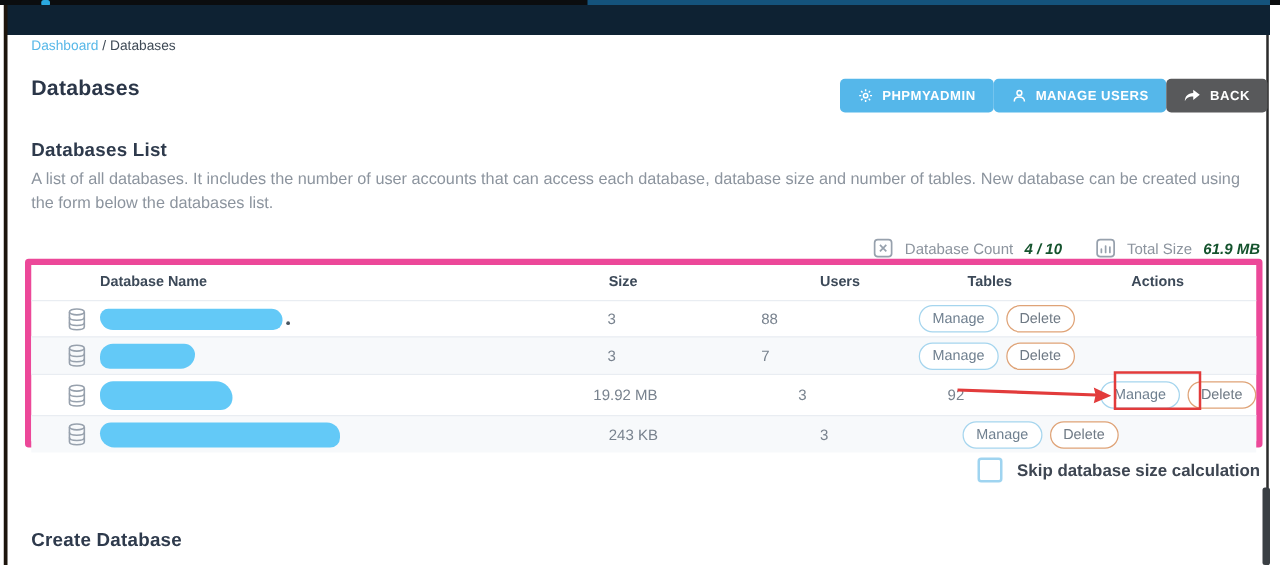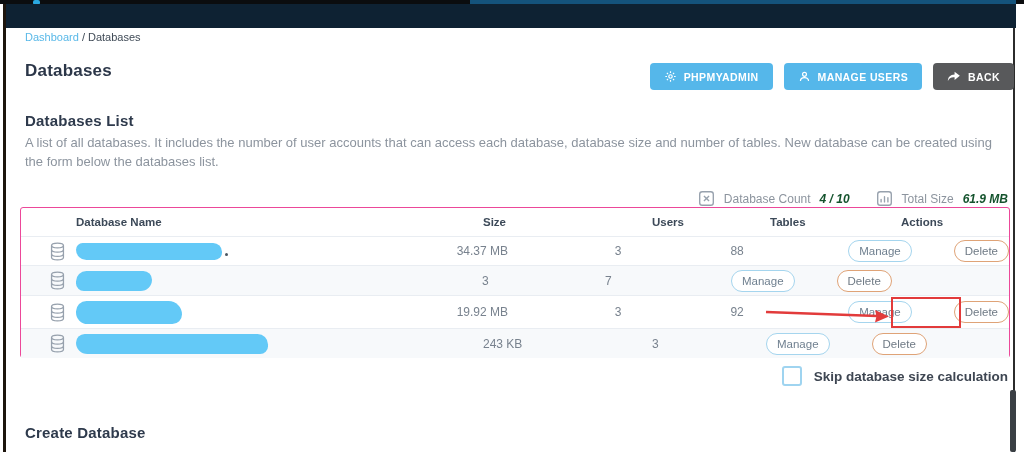--- a/index.html
+++ b/index.html
@@ -18,21 +18,21 @@
   .frame-right { position:absolute; left:1013px; top:28px; width:2px; height:424px; background:#2b2b2b; }
   .scroll-thumb { position:absolute; left:1010px; top:390px; width:6px; height:62px; background:#3a3f44; border-radius:2px; }
 
   
   .breadcrumb { position:absolute; left:25px; top:31px; font-size:11px; }
   .breadcrumb .link { color:#58b8e8; cursor:pointer; }
   .breadcrumb .rest { color:#3f4a56; }
 
   
   .page-title { position:absolute; left:25px; top:61px; font-size:17px; font-weight:700; color:#2b3648; letter-spacing:.2px; }
-  .header-buttons { position:absolute; right:10px; top:63px; display:flex; gap:11px; }
+  .header-buttons { position:absolute; right:10px; top:63px; display:flex; gap:0; }
   .hbtn {
     height:27px; display:flex; align-items:center; gap:7px; padding:0 14px;
     border:none; border-radius:4px; color:#ffffff; font-family:inherit;
     font-size:10.5px; font-weight:800; letter-spacing:.4px; cursor:pointer;
   }
   .hbtn.blue { background:#55b7ea; }
   .hbtn.gray { background:#58595b; }
   .hbtn svg { display:block; }
 
   
@@ -48,21 +48,21 @@
     position:absolute; right:16px; top:190px; display:flex; align-items:center; gap:9px;
     font-size:12px; color:#8c949e;
   }
   .stats-row .val { font-weight:800; color:#14532d;font-style:italic; }
   .stats-row .gap { width:8px; }
   .mini-icon { display:block; }
 
   
   .db-table {
     position:absolute; left:20px; top:207px; width:990px; height:151px;
-    border:1px solid #ec4899; border-radius:3px; background:#ffffff;
+    border:5px solid #ec4899; border-radius:3px; background:#ffffff;
   }
   .trow { display:flex; align-items:center; width:100%; }
   .trow.head { height:28px; font-size:11.5px; font-weight:700; color:#3c4958; }
   .trow.body { border-top:1px solid #e9edf2; font-size:12px; color:#78828e; }
   .trow.stripe { background:#f7f9fb; }
   .r0 { height:29px; } .r1 { height:30px; } .r2 { height:33px; } .r3 { height:30px; }
   .col-name   { width:460px; padding-left:55px; display:flex; align-items:center; }
   .col-size   { width:170px; padding-left:2px; }
   .col-users  { width:115px; padding-left:1px; }
   .col-tables { width:135px; padding-left:9px; }
@@ -77,21 +77,21 @@
   .redact.w1 { width:76px;  height:20px; border-radius:12px 10px 13px 9px; }
   .redact.w2 { width:106px; height:23px; border-radius:11px 14px 10px 12px; }
   .redact.w3 { width:192px; height:20px; border-radius:10px 12px 9px 13px; }
   .redact-dot { width:3px; height:3px; background:#4a5560; border-radius:50%; margin-left:3px; align-self:flex-end; margin-bottom:4px; }
 
   .abtn {
     background:#ffffff; font-family:inherit; font-size:11.5px; cursor:pointer;
     height:22px; padding:0 10px; border-radius:11px;
   }
   .abtn.manage { border:1px solid #a5d5ee; color:#708090; }
-  .abtn.delete { border:1px solid #dfa377; color:#6f7a85;margin-left:36px; }
+  .abtn.delete { border:1px solid #dfa377; color:#6f7a85; }
 
   
   .anno-rect {
     position:absolute; left:891px; top:297px; width:70px; height:31px;
     border:2px solid #e23b3b; pointer-events:none;
   }
   .anno-arrow { position:absolute; left:760px; top:300px; pointer-events:none; }
 
   
   .skip-row {
@@ -175,21 +175,20 @@
   <div class="trow body r0">
     <div class="col-name">
       <svg class="db-icon" width="17" height="19" viewBox="0 0 20 22" fill="none" stroke="#97a1ad" stroke-width="1.5">
           <ellipse cx="10" cy="4" rx="7" ry="2.8"></ellipse>
           <path d="M3 4v14c0 1.6 3.1 2.8 7 2.8s7-1.2 7-2.8V4"></path>
           <path d="M3 9c0 1.6 3.1 2.8 7 2.8s7-1.2 7-2.8M3 14c0 1.6 3.1 2.8 7 2.8s7-1.2 7-2.8"></path>
         </svg>
       <span class="redact w0"></span>
       <span class="redact-dot"></span>
     </div>
-    <div class="col-size">34.37 MB</div>
     <div class="col-users">3</div>
     <div class="col-tables">88</div>
     <div class="col-actions">
       <button class="abtn manage">Manage</button>
       <button class="abtn delete">Delete</button>
     </div>
   </div>
 
   <div class="trow body stripe r1">
     <div class="col-name">

